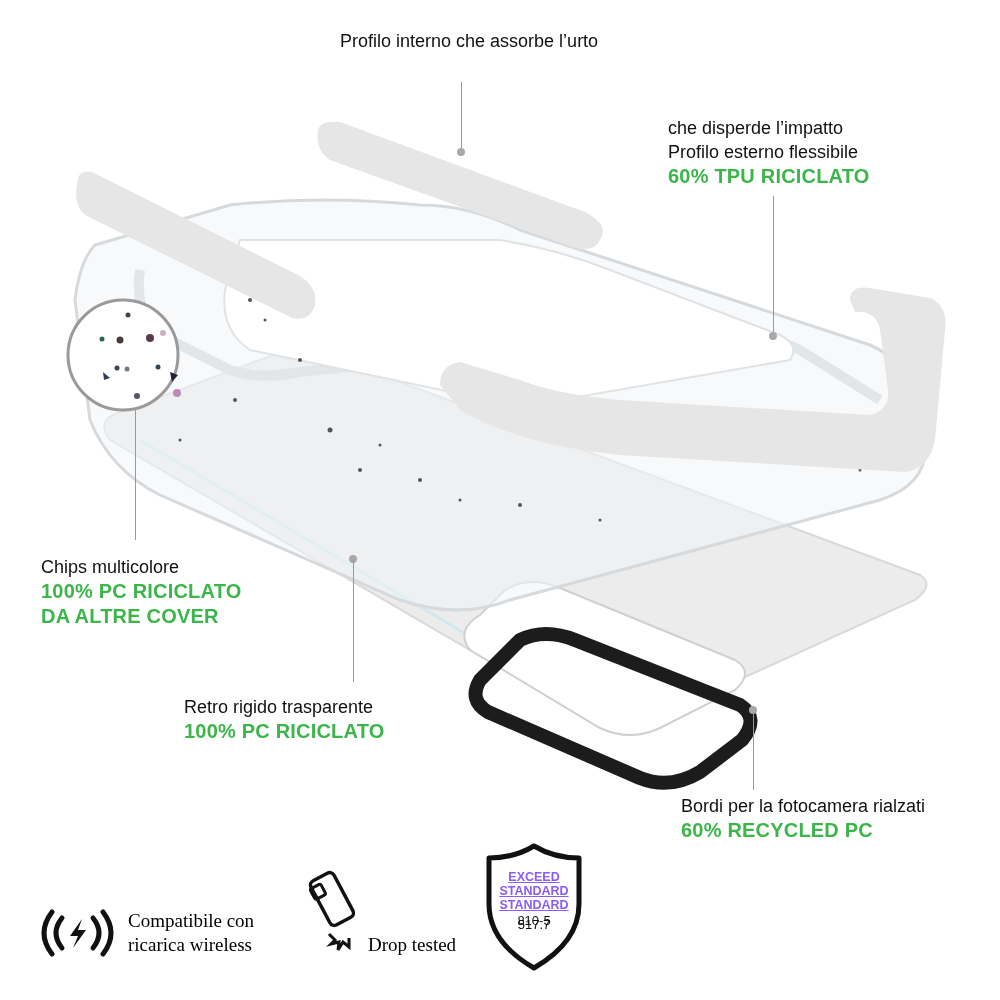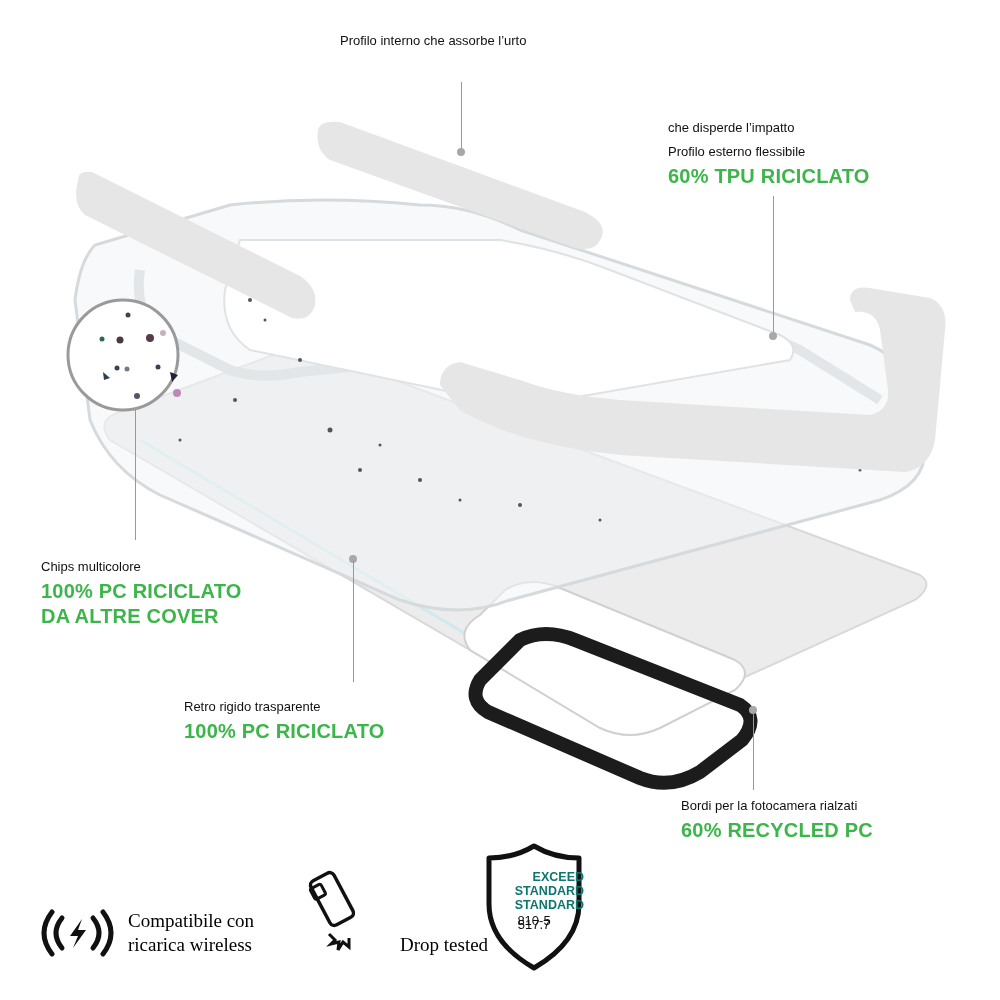--- a/index.html
+++ b/index.html
@@ -1,24 +1,24 @@
 <!DOCTYPE html>
 <html><head>
 <meta charset="utf-8">
 <style>
   html, body { margin:0; padding:0; }
   body { width:1000px; height:1000px; background:#ffffff; position:relative; overflow:hidden; font-family:"Liberation Sans", sans-serif; color:#111; }
   .abs { position:absolute; }
-  .label-desc { font-size:13px; line-height:24px; color:#111; white-space:nowrap; }
+  .label-desc { font-size:18px; line-height:24px; color:#111; white-space:nowrap; }
   .label-hl { font-size:20px; line-height:25px; font-weight:bold; color:#3cb54a; white-space:nowrap; letter-spacing:0.2px; }
   .leader { position:absolute; width:1px; background:#999; }
   .dot { position:absolute; width:8px; height:8px; border-radius:50%; background:#a8a8a8; }
   svg.art { position:absolute; left:0; top:0; }
   .feat-text { font-size:19px; line-height:24px; color:#000000; white-space:nowrap;font-family:Liberation Serif, serif; }
-  .shield-text { position:absolute; left:0; width:100%; text-align:right; font-weight:bold; font-size:12.5px; line-height:15px; color:#0f766e; }
+  .shield-text { position:absolute; left:0; width:100%; text-align:center; font-weight:bold; font-size:12.5px; line-height:15px; color:#8b5cf6;text-decoration:underline; }
   .shield-num { position:absolute; left:0; width:100%; text-align:center; font-size:13px; line-height:14px; color:#111; }
 </style>
 </head>
 <body>
 
 <svg class="art" width="1000" height="1000" viewBox="0 0 1000 1000">
 
   <path d="M300 345 L920 575 Q935 585 915 600 L650 720 Q620 735 590 720 L110 440 Q95 420 120 412 Z" fill="#ececec" stroke="#d9d9d9" stroke-width="2"></path>
   <path d="M140 440 L560 690" stroke="#cfe9ef" stroke-width="3" fill="none"></path>
 
@@ -126,21 +126,21 @@
   <div class="feat-text">ricarica wireless</div>
 </div>
 
 <div class="abs" style="left:305px; top:870px; width:65px; height:85px;">
   <svg width="65" height="85" viewBox="0 0 65 85">
     <rect x="14" y="4" width="26" height="50" rx="5" transform="rotate(-28 27 29)" fill="none" stroke="#111" stroke-width="3.5"></rect>
     <rect x="12" y="10" width="12" height="12" rx="2" transform="rotate(-28 27 29)" fill="none" stroke="#111" stroke-width="3"></rect>
     <path d="M24 64 L30 70 L26 74 L34 72 L33 80 L38 72 L44 77 L44 68" fill="none" stroke="#111" stroke-width="3" stroke-linejoin="miter"></path>
   </svg>
 </div>
-<div class="abs" style="left:368px; top:933px;margin-left:32px;">
+<div class="abs" style="left:368px; top:933px;">
   <div class="feat-text">Drop tested</div>
 </div>
 
 <div class="abs" style="left:484px; top:842px; width:100px; height:130px;">
   <svg width="100" height="130" viewBox="0 0 100 130" style="position:absolute;left:0;top:0;">
     <path d="M50 4 Q30 16 5 16 L5 62 Q5 100 50 126 Q95 100 95 62 L95 16 Q70 16 50 4 Z" fill="#ffffff" stroke="#111" stroke-width="5" stroke-linejoin="round"></path>
   </svg>
   <div class="shield-text" style="top:28px;">EXCEED</div>
   <div class="shield-text" style="top:42px;">STANDARD</div>
   <div class="shield-text" style="top:56px;">STANDARD</div>

